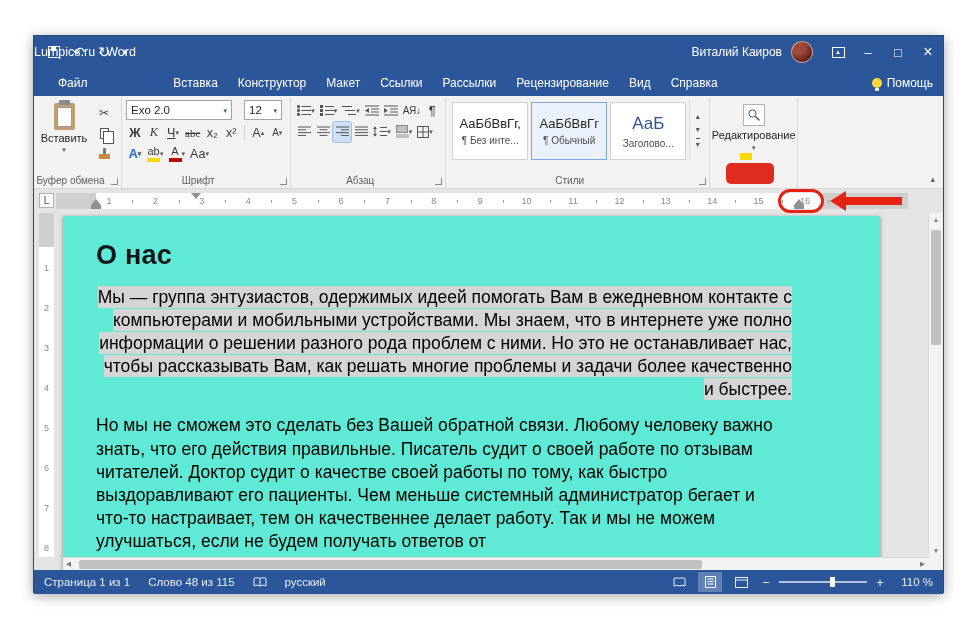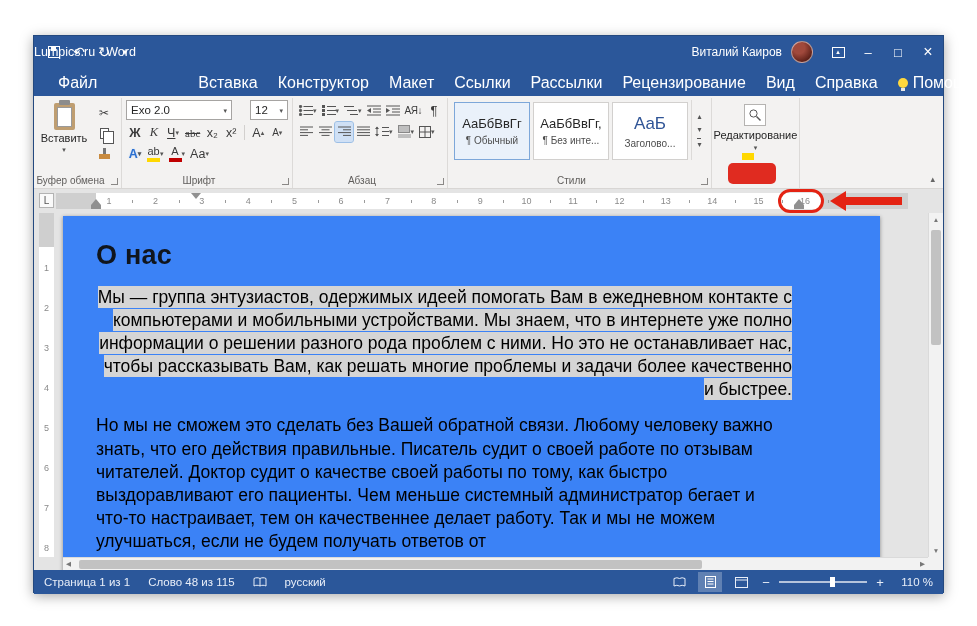--- a/index.html
+++ b/index.html
@@ -24,21 +24,21 @@
             background:radial-gradient(circle at 35% 30%, #a0493c 0 30%, #5c1f17 75%);
             border:1px solid rgba(255,255,255,.5); }
   .ribbox { width:13px; height:11px; border:1px solid #fff; display:flex; align-items:center;
             justify-content:center; font-size:7px; color:#fff; }
   .cap { width:30px; height:32px; display:flex; align-items:center; justify-content:center; font-size:13px; }
   .cap.close { font-size:16px; }
 
   
   .tabsrow { height:28px; background:var(--accent,#2b579a); display:flex; align-items:stretch;
              padding-left:14px; }
-  .tab { padding:7px 10px 6px; font-size:16px; color:#fff; white-space:nowrap; display:flex;
+  .tab { padding:7px 10px 6px; font-size:12px; color:#fff; white-space:nowrap; display:flex;
          align-items:center; gap:5px; }
   .tab.active { background:var(--ribbon_bg,#f3f2f1); color:var(--accent,#2b579a);margin-top:41px; }
   .tabspacer { flex:1; }
   .bulb { width:10px; height:10px; border-radius:50%; background:#ffd83d; position:relative; }
   .bulb::after { content:""; position:absolute; left:3px; bottom:-3px; width:4px; height:3px; background:#e8e8e8; }
   .person { width:11px; height:11px; position:relative; }
   .person::before { content:""; position:absolute; left:3px; top:0; width:5px; height:5px;
                     border-radius:50%; background:#fff; }
   .person::after { content:""; position:absolute; left:1px; bottom:0; width:9px; height:4px;
                    border-radius:4px 4px 0 0; background:#fff; }
@@ -65,21 +65,21 @@
   .clip-col { display:flex; flex-direction:column; gap:2px; padding-top:4px; }
   .sbtn { width:26px; height:18px; display:flex; align-items:center; justify-content:center;
           font-size:12px; color:#3b3b3b; }
   .copy-ic { width:9px; height:11px; border:1px solid #555; background:#fff; position:relative; }
   .copy-ic::after { content:""; position:absolute; left:2px; top:2px; width:9px; height:11px;
                     border:1px solid #555; background:#fff; }
   .brush-ic { width:11px; height:5px; background:#c98b3f; position:relative; margin-top:6px; }
   .brush-ic::after { content:""; position:absolute; left:4px; top:-6px; width:3px; height:6px; background:#777; }
 
   
-  .combo-row { display:flex; gap:18px; margin-bottom:2px;text-align:center; }
+  .combo-row { display:flex; gap:12px; margin-bottom:2px;text-align:center; }
   .combo { height:20px; border:1px solid #a6a4a2; background:#fff; display:flex; align-items:center;
            justify-content:space-between; padding:0 4px; font-size:11.5px; color:#262626; }
   .fname { width:106px; } .fsize { width:38px; }
   .btnrow { display:flex; align-items:center; height:21px; gap:1px; }
   .fbtn { min-width:18px; height:20px; display:flex; align-items:center; justify-content:center;
           font-size:12.5px; color:#3b3b3b; padding:0 2px; border-radius:2px; }
   .fbtn.active { background:#cfe0f5; outline:1px solid #9cbfe6; }
   .b { font-weight:bold; } .i { font-style:italic; font-family:"Liberation Serif",serif; }
   .un { text-decoration:underline; }
   .st { text-decoration:line-through; font-size:11px;font-family:Liberation Serif, serif; }
@@ -144,21 +144,21 @@
   .ann-head { position:absolute; left:774px; top:-2px; width:0; height:0; border-top:10px solid transparent;
               border-bottom:10px solid transparent; border-right:16px solid var(--annotation,#e42313); z-index:5; }
   .ann-shaft { position:absolute; left:790px; top:4px; width:56px; height:8px;
                background:var(--annotation,#e42313); z-index:5; }
 
   
   .docarea { position:relative; height:357px; background:var(--doc_bg,#e4e4e4); overflow:hidden; }
   .vruler { position:absolute; left:5px; top:0; bottom:13px; width:15px; background:#fff; }
   .vtop { height:34px; background:#cfcfcf; }
   .vnum { position:absolute; left:0; width:100%; text-align:center; font-size:9px; color:#8a8a8a; }
-  .page { position:absolute; left:29px; top:3px; width:817px; height:375px; background:#3b82f6;
+  .page { position:absolute; left:29px; top:3px; width:817px; height:375px; background:#5eead4;
           box-shadow:0 1px 4px rgba(0,0,0,.4); padding:24px 88px 10px 33px; }
   .heading { font-size:27px; font-weight:600; color:#10151d; margin-bottom:15px; letter-spacing:.2px; }
   .para { font-size:17.5px; line-height:1.32; color:#000; }
   .p1 { text-align:right; margin-bottom:13px; }
   .sel { background:var(--selection,#d5d5d5); padding:1px 0; }
   .p2 { text-align:left; }
   .vscroll { position:absolute; right:0; top:0; bottom:13px; width:15px; background:#f2f2f2;
              border-left:1px solid #dadada; display:flex; flex-direction:column; align-items:center;
              justify-content:space-between; padding:3px 0; font-size:6.5px; color:#777; }
   .vthumb { position:absolute; top:17px; left:2px; right:2px; height:115px; background:#c2c2c2; border-radius:2px; }
@@ -447,27 +447,27 @@
           <span class="dd">▾</span>
           </span>
       </div>
       <div class="glabel">Абзац</div>
       <span class="launcher"></span>
     </div>
 
     <div class="rgroup">
       <div class="styles-wrap">
         <div class="styles-row">
+          <div class="scard">
+            <span class="sprev">АаБбВвГг,</span>
+            <span class="sname">¶ Без инте...</span>
+          </div>
           <div class="scard active">
             <span class="sprev">АаБбВвГг</span>
             <span class="sname">¶ Обычный</span>
-          </div>
-          <div class="scard">
-            <span class="sprev">АаБбВвГг,</span>
-            <span class="sname">¶ Без инте...</span>
           </div>
           <div class="scard">
             <span class="sprev hstyle">АаБ</span>
             <span class="sname">Заголово...</span>
           </div>
         </div>
         <div class="sarrows">
           <span>▴</span>
           <span>▾</span>
           <span class="more">▾</span>

